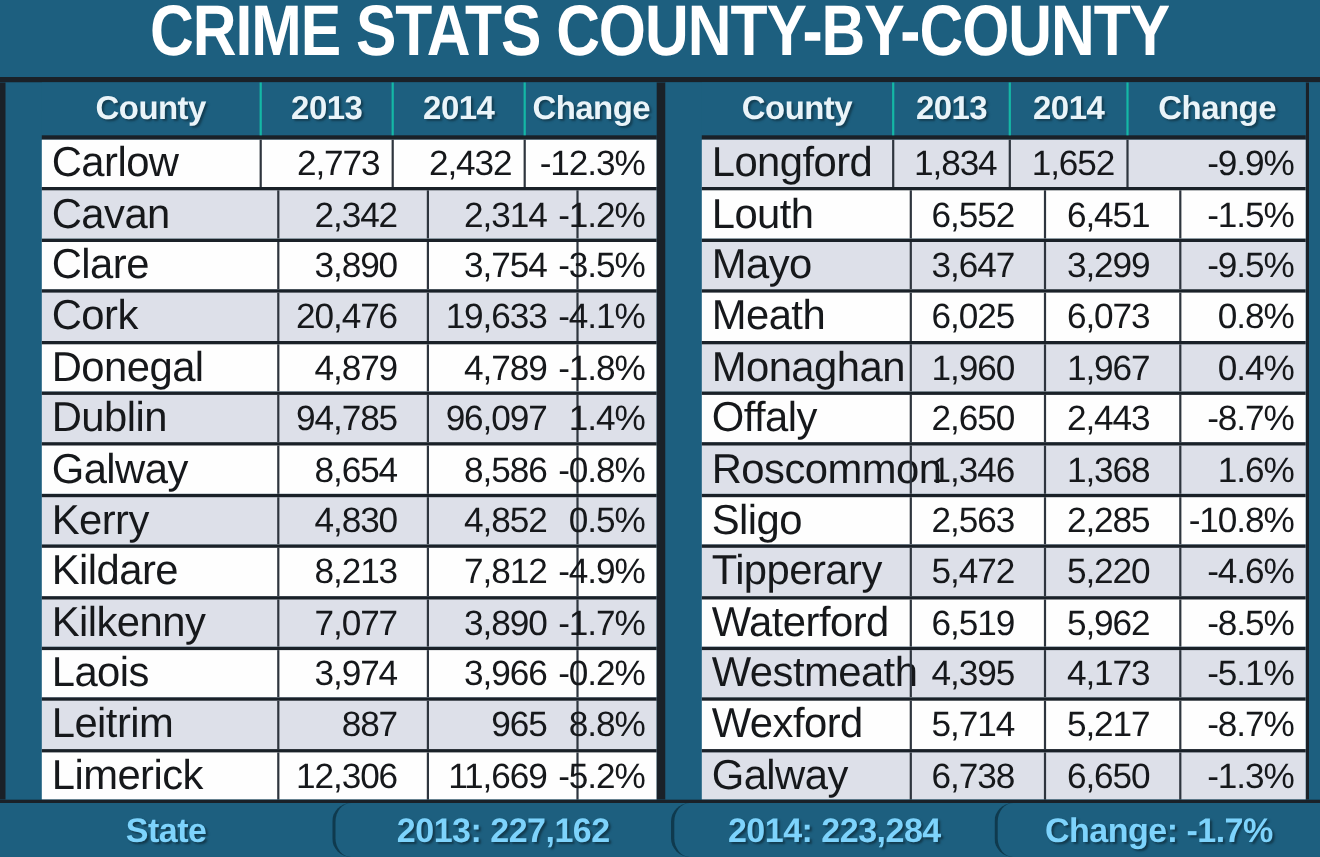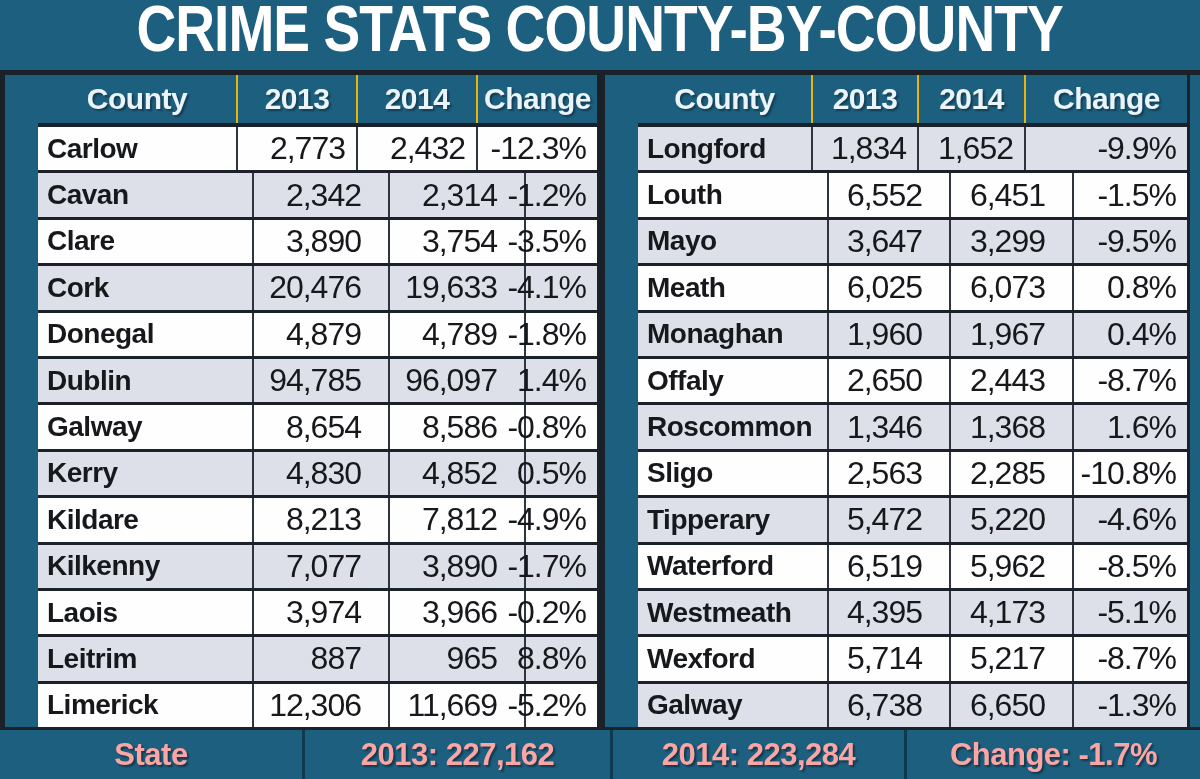--- a/index.html
+++ b/index.html
@@ -58,53 +58,53 @@
   .half-left .thead,.half-left .row{grid-template-columns:198px 120px 120px 1fr;}
   .half-right .thead,.half-right .row{grid-template-columns:173px 106px 107px 1fr;}
 
   .th{
     color:var(--header-text);font-weight:bold;font-size:30px;
     text-align:center;letter-spacing:-0.5px;
     text-shadow:2px 2px 2px rgba(0,0,0,0.35);
     height:100%;display:flex;align-items:center;justify-content:center;
     font-stretch:condensed;
   }
-  .th + .th{border-left:2px solid #eab308;}
+  .th + .th{border-left:2px solid #14b8a6;}
 
   .rows{flex:1;min-height:0;display:flex;flex-direction:column;}
   .row{display:grid;flex:1;min-height:0;background:var(--row-white);}
   .row.shade{background:var(--row-alt);}
   .row + .row{border-top:3px solid var(--border-dark);gap:16px;}
 
   .cell{
     display:flex;align-items:center;min-width:0;height:100%;
     color:var(--text-dark);font-stretch:condensed;white-space:nowrap;
   }
   .cell + .cell{border-left:2px solid var(--col-line);}
   .c-county{
-    font-weight:bold;font-size:28px;letter-spacing:-0.5px;
+    font-weight:normal;font-size:38px;letter-spacing:-0.5px;
     justify-content:flex-start;padding-left:9px;
   }
   .c-num{
     font-size:32px;letter-spacing:-1px;
     justify-content:flex-end;padding-right:11px;
   }
   
   .footer{
     flex:none;height:49px;
     border-top:3px solid var(--border-dark);
     background:var(--teal);
     display:grid;grid-template-columns:302px 308px 294px 1fr;
     align-items:stretch;
   }
   .footer .fcell{
-    color:#fca5a5;font-weight:bold;font-size:31px;letter-spacing:-0.5px;
+    color:#7dd3fc;font-weight:bold;font-size:31px;letter-spacing:-0.5px;
     display:flex;align-items:center;justify-content:center;
     text-shadow:2px 2px 2px rgba(0,0,0,0.4);
-    font-stretch:condensed;white-space:nowrap;
+    font-stretch:condensed;white-space:nowrap;border-radius:17px;
   }
   .footer .fcell + .fcell{border-left:3px solid var(--footer-line);}
 </style>
 </head>
 <body>
 
 <div class="poster">
 
   <div class="title-bar">
     <span class="title-text">CRIME STATS COUNTY-BY-COUNTY</span>

